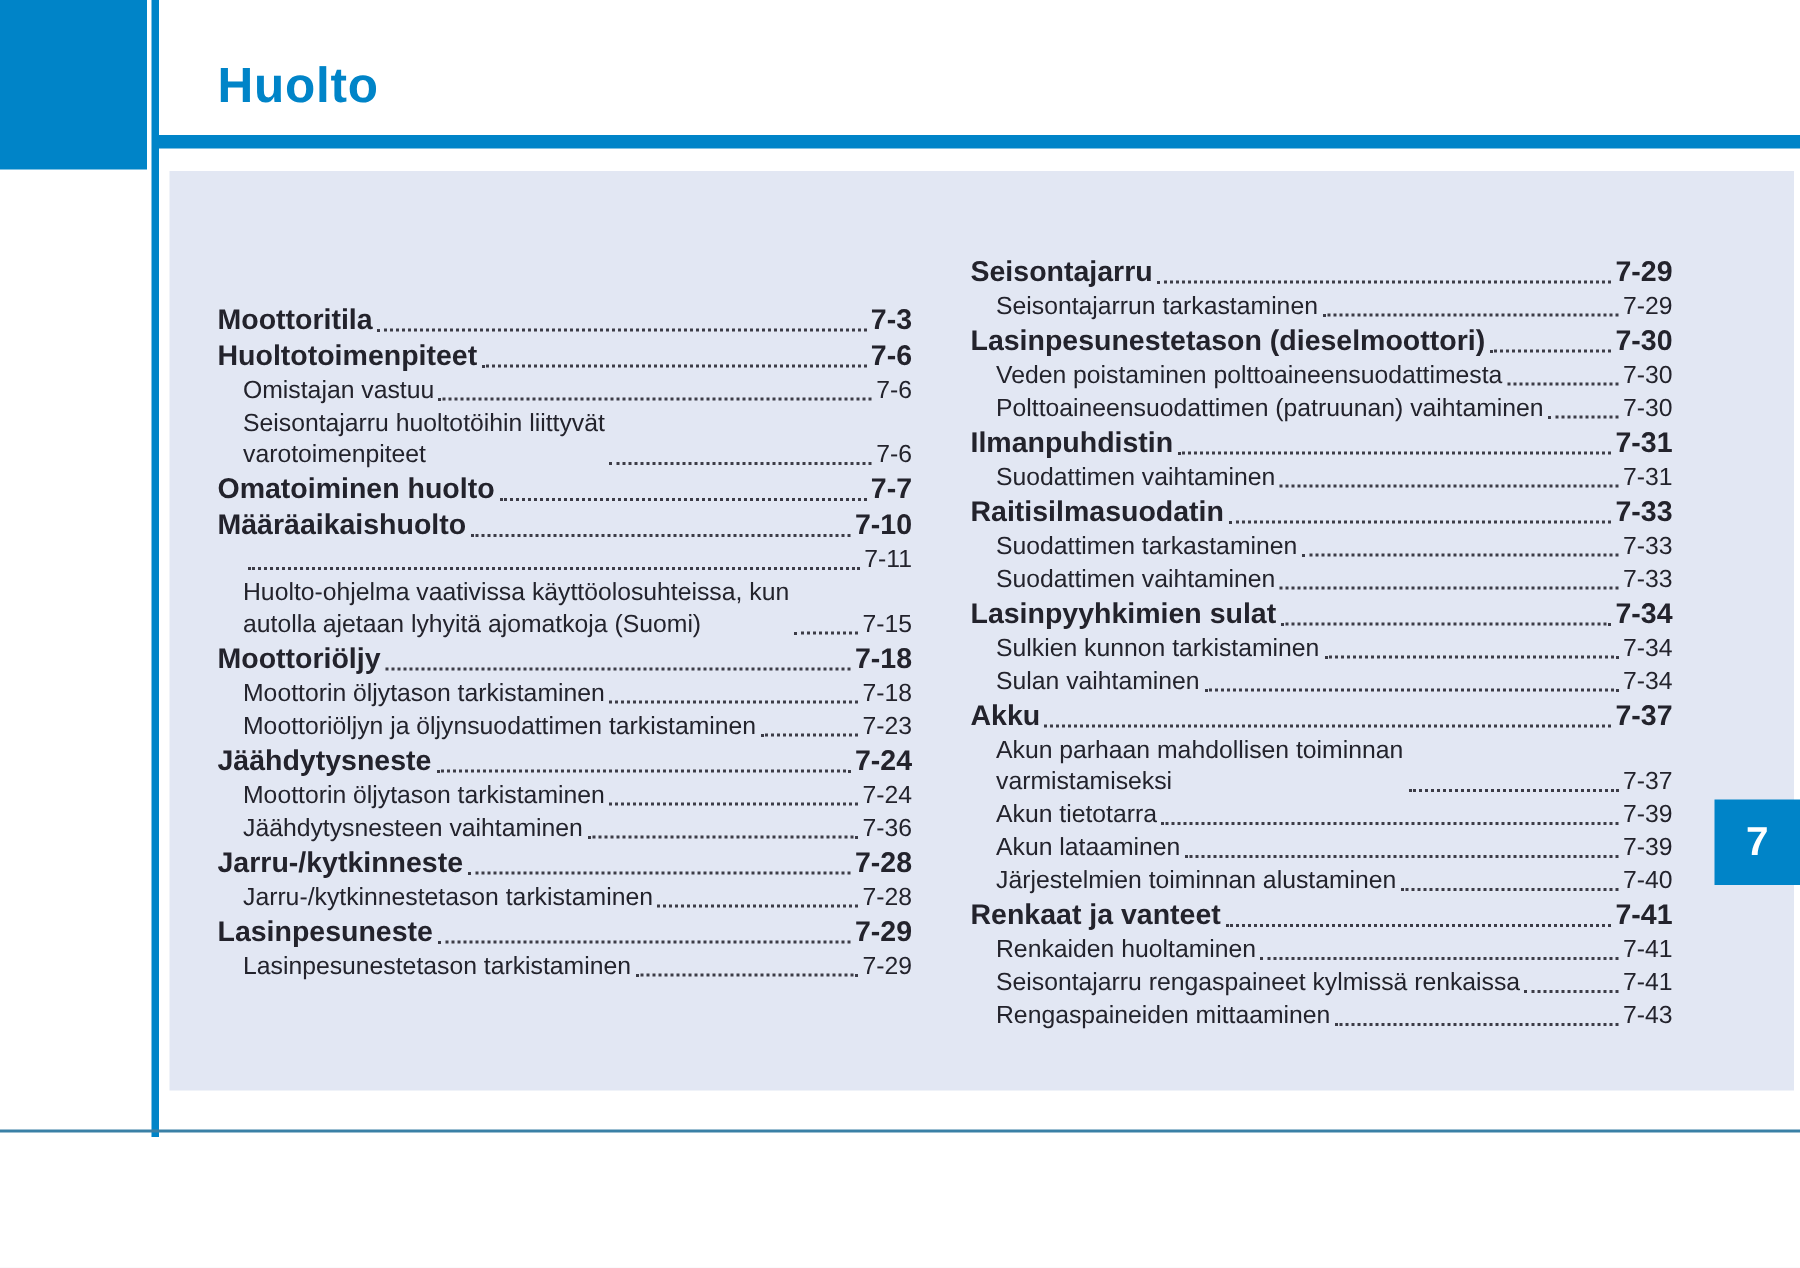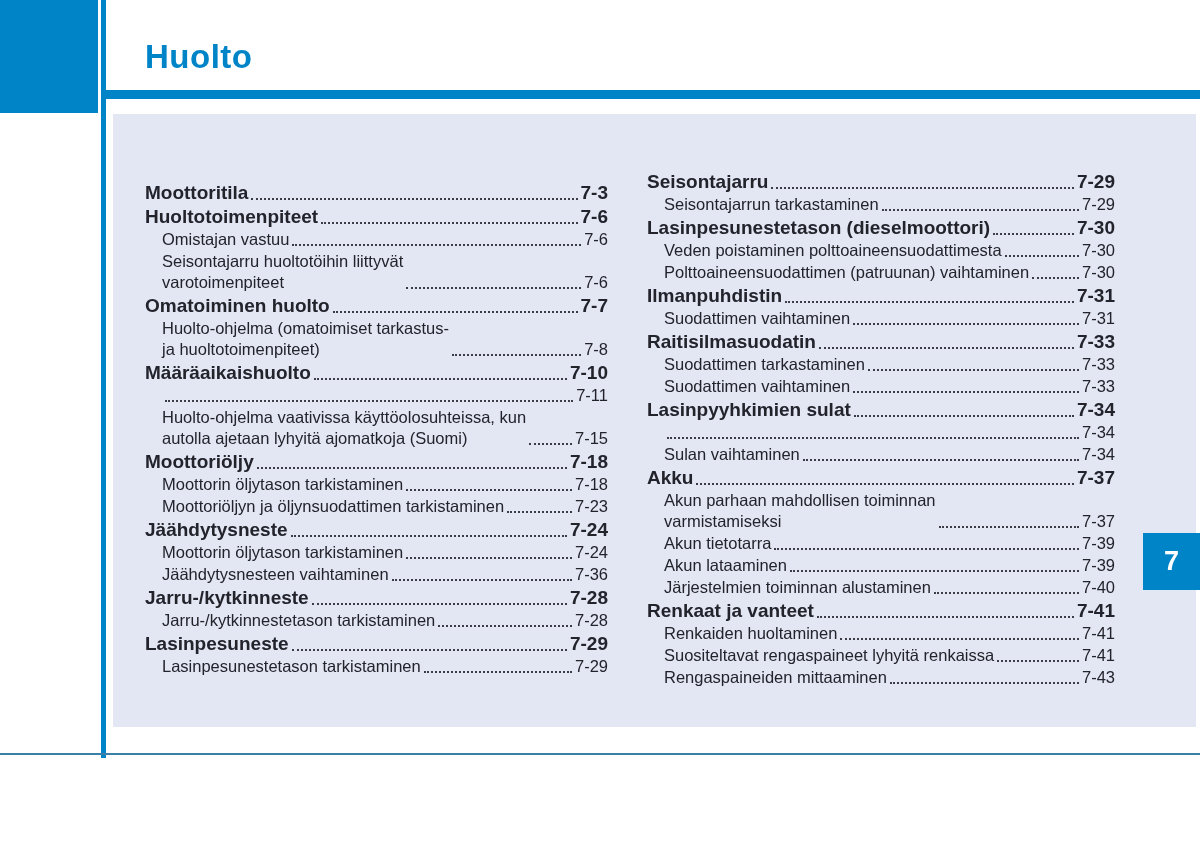--- a/index.html
+++ b/index.html
@@ -75,26 +75,20 @@
           <span class="toc-label">Seisontajarru huoltotöihin liittyvät
 varotoimenpiteet</span>
           <span class="toc-leader"></span>
           <span class="toc-page">7-6</span>
         </div>
         <div class="toc-row main">
           <span class="toc-label">Omatoiminen huolto</span>
           <span class="toc-leader"></span>
           <span class="toc-page">7-7</span>
         </div>
-        <div class="toc-row sub">
-          <span class="toc-label">Huolto-ohjelma (omatoimiset tarkastus-
-ja huoltotoimenpiteet)</span>
-          <span class="toc-leader"></span>
-          <span class="toc-page">7-8</span>
-        </div>
         <div class="toc-row main">
           <span class="toc-label">Määräaikaishuolto</span>
           <span class="toc-leader"></span>
           <span class="toc-page">7-10</span>
         </div>
         <div class="toc-row sub">
           <span class="toc-leader"></span>
           <span class="toc-page">7-11</span>
         </div>
         <div class="toc-row sub">
@@ -204,20 +198,21 @@
           <span class="toc-label">Suodattimen vaihtaminen</span>
           <span class="toc-leader"></span>
           <span class="toc-page">7-33</span>
         </div>
         <div class="toc-row main">
           <span class="toc-label">Lasinpyyhkimien sulat</span>
           <span class="toc-leader"></span>
           <span class="toc-page">7-34</span>
         </div>
         <div class="toc-row sub">
+          <span class="toc-label">Sulkien kunnon tarkistaminen</span>
           <span class="toc-leader"></span>
           <span class="toc-page">7-34</span>
         </div>
         <div class="toc-row sub">
           <span class="toc-label">Sulan vaihtaminen</span>
           <span class="toc-leader"></span>
           <span class="toc-page">7-34</span>
         </div>
         <div class="toc-row main">
           <span class="toc-label">Akku</span>
@@ -249,21 +244,21 @@
           <span class="toc-label">Renkaat ja vanteet</span>
           <span class="toc-leader"></span>
           <span class="toc-page">7-41</span>
         </div>
         <div class="toc-row sub">
           <span class="toc-label">Renkaiden huoltaminen</span>
           <span class="toc-leader"></span>
           <span class="toc-page">7-41</span>
         </div>
         <div class="toc-row sub">
-          <span class="toc-label">Suositeltavat rengaspaineet lyhyitä renkaissa</span>
+          <span class="toc-label">Seisontajarru rengaspaineet kylmissä renkaissa</span>
           <span class="toc-leader"></span>
           <span class="toc-page">7-41</span>
         </div>
         <div class="toc-row sub">
           <span class="toc-label">Rengaspaineiden mittaaminen</span>
           <span class="toc-leader"></span>
           <span class="toc-page">7-43</span>
         </div>
       </div>
   </div>

